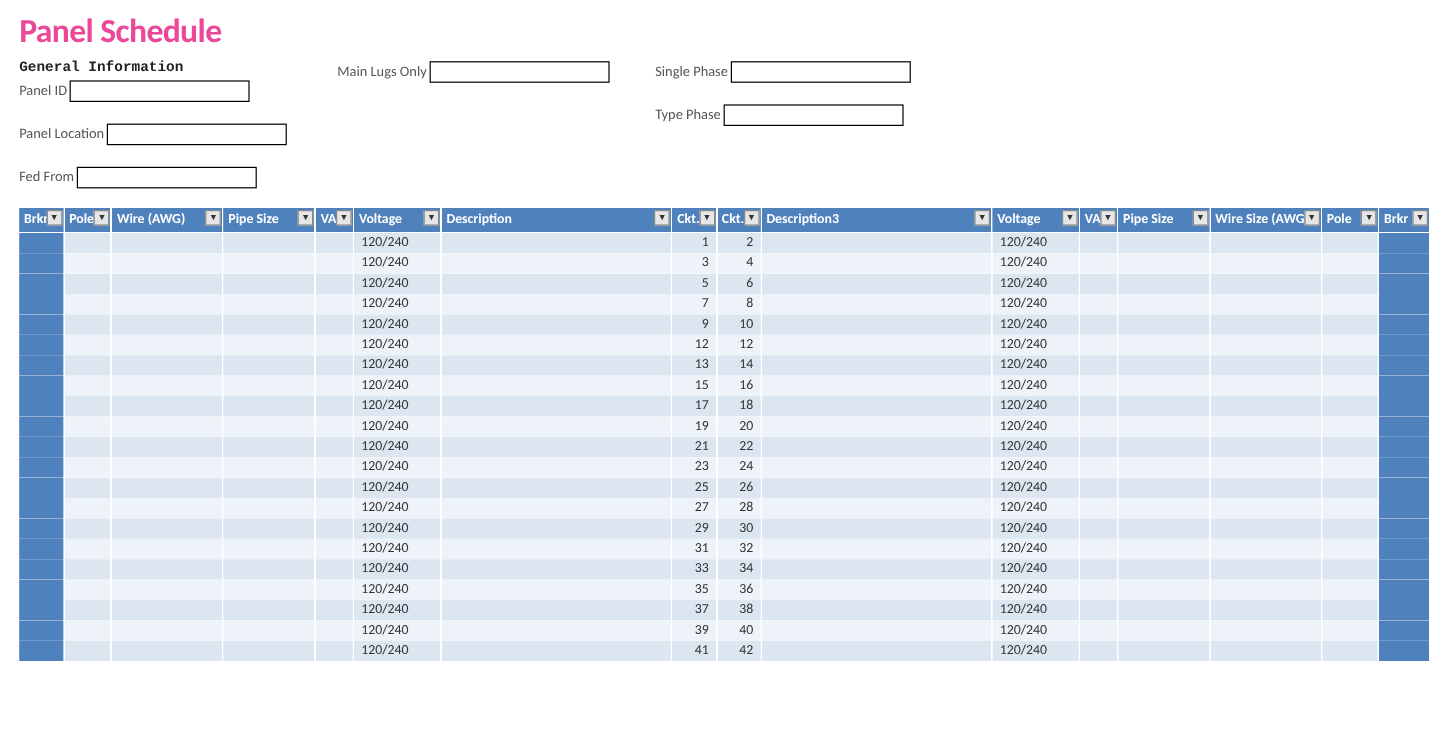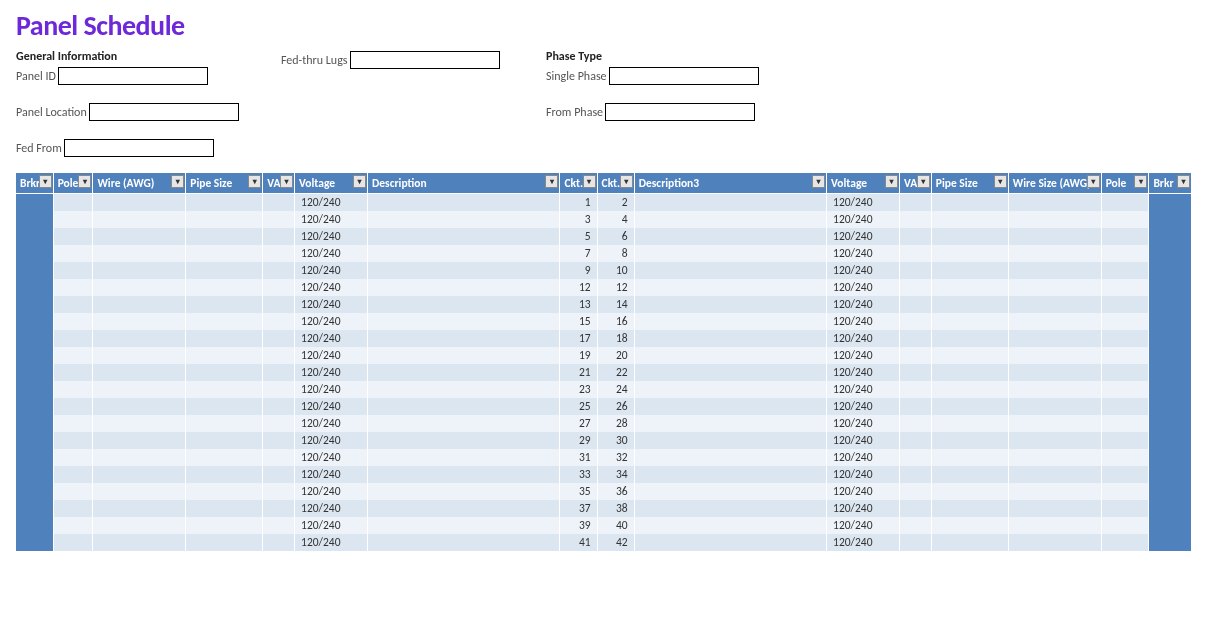--- a/index.html
+++ b/index.html
@@ -8,37 +8,38 @@
     padding: 8px 16px 16px 16px;
     font-family: Calibri, Arial, sans-serif;
     font-size: 12px;
     color: #333;
     background: #fff;
     width: 1208px;
   }
   h1 {
     font-size: 28px;
     font-weight: bold;
-    color: #6d28d9;
+    color: #ec4899;
     margin: 0 0 6px 0;
     letter-spacing: -0.5px;
   }
   .info-grid {
     display: flex;
     gap: 0;
     margin-bottom: 14px;
   }
   .info-col {
     width: 265px;
   }
   .section-head {
     font-weight: bold;
     font-size: 12px;
     color: #222;
     margin-bottom: 2px;
+    font-family: Liberation Mono, monospace;
   }
   .field-row {
     display: flex;
     align-items: center;
     height: 22px;
     margin-bottom: 14px;
   }
   .field-row:last-child { margin-bottom: 0; }
   .field-label {
     font-size: 12px;
@@ -128,33 +129,32 @@
       <div class="field-input"></div>
     </div>
     <div class="field-row">
       <span class="field-label">Fed From</span>
       <div class="field-input"></div>
     </div>
   </div>
 
   <div class="info-col">
     <div class="field-row">
-      <span class="field-label">Fed-thru Lugs</span>
+      <span class="field-label">Main Lugs Only</span>
       <div class="field-input"></div>
     </div>
   </div>
 
   <div class="info-col">
-    <div class="section-head">Phase Type</div>
     <div class="field-row">
       <span class="field-label">Single Phase</span>
       <div class="field-input"></div>
     </div>
     <div class="field-row">
-      <span class="field-label">From Phase</span>
+      <span class="field-label">Type Phase</span>
       <div class="field-input"></div>
     </div>
   </div>
 </div>
 
 <table class="schedule">
   <colgroup>
     <col class="col-brkr">
       <col class="col-pole">
       <col class="col-wire">

